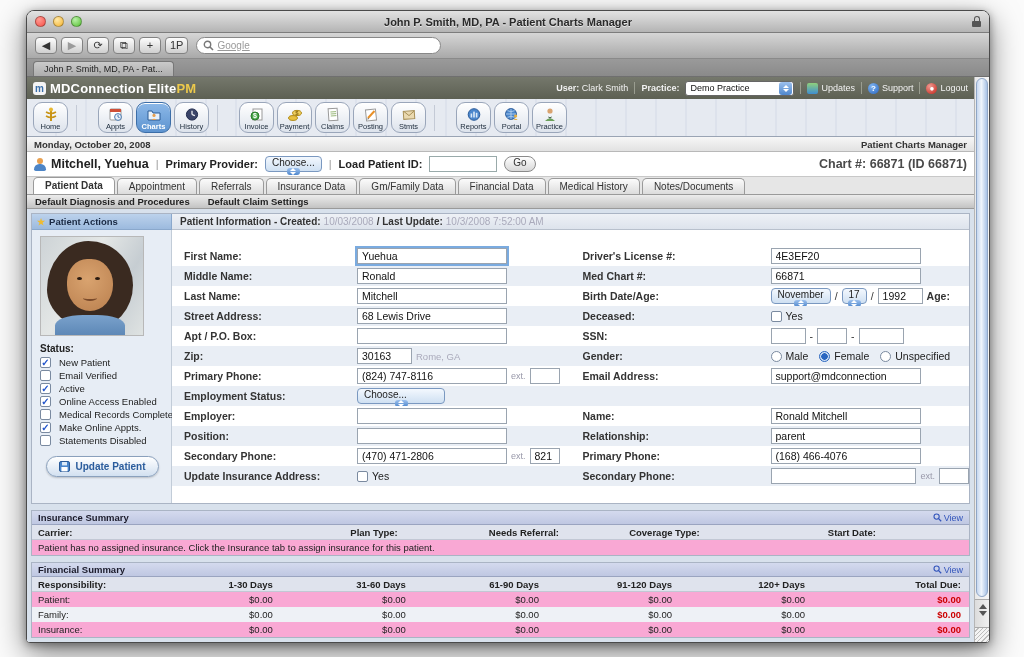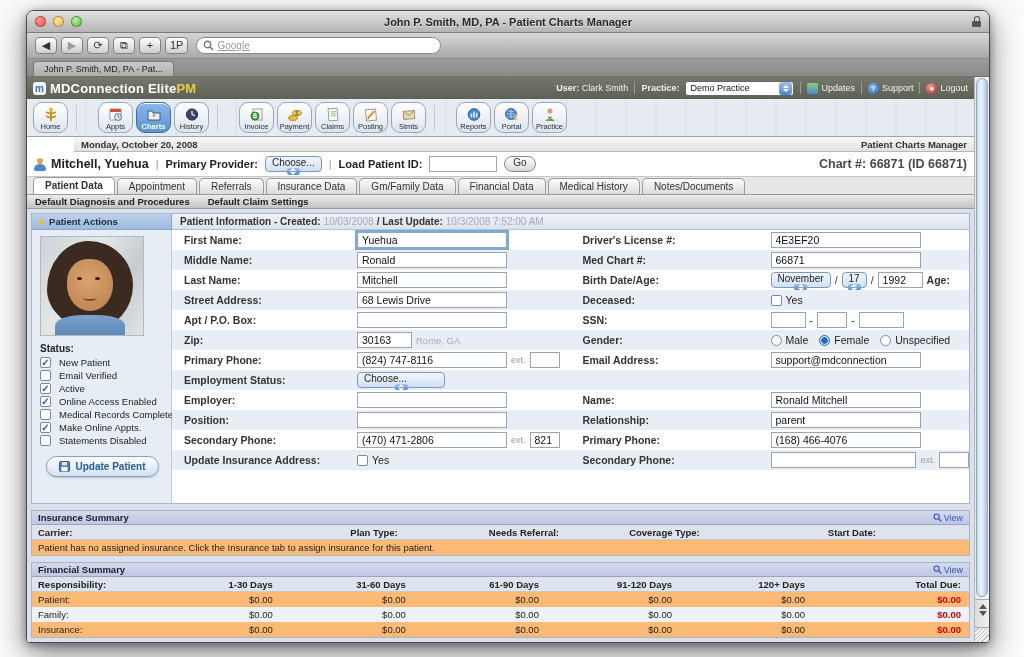--- a/index.html
+++ b/index.html
@@ -75,21 +75,21 @@
 
   .icontoolbar { height:38px; background:repeating-linear-gradient(90deg,#e6eaf1 0 28px,#dde2ec 28px 30px); border-bottom:1px solid #9aa4b4; display:flex; align-items:center; padding:0 6px; gap:3px; }
   .tgap { width:14px; height:26px; border-left:1px solid #c4cad6; margin:0 5px; }
   .tbtn { width:35px; height:31px; border:1px solid #9aa6ba; border-radius:9px; background:linear-gradient(#ffffff,#dde3ec);
     display:flex; flex-direction:column; align-items:center; justify-content:flex-end; padding-bottom:1px; box-shadow:inset 0 1px 0 #fff; }
   .tbtn.active { background:linear-gradient(#8cb8e8,#5e94d0); border-color:#3c6ea8; }
   .tbtn .lbl { font-size:7.5px; color:#1c2a3a; line-height:8px; }
   .tbtn.active .lbl { color:#fff; font-weight:bold; }
   .tbtn svg { display:block; margin-bottom:1px; }
 
-  .datebar { height:15px; background:linear-gradient(#f7f7f7,#e2e2e2); border-bottom:1px solid #b8b8b8; display:flex; align-items:center; padding:0 7px; font-size:9.5px; font-weight:bold; color:#333;margin-left:47px; }
+  .datebar { height:15px; background:linear-gradient(#f7f7f7,#e2e2e2); border-bottom:1px solid #b8b8b8; display:flex; align-items:center; padding:0 7px; font-size:9.5px; font-weight:bold; color:#333; }
   .datebar .right { margin-left:auto; }
 
   .patientbar { height:25px; background:#fff; border-bottom:1px solid #c8c8c8; display:flex; align-items:center; padding:0 7px; gap:7px; }
   .pname { font-size:12.5px; font-weight:bold; color:#222; display:flex; align-items:center; gap:5px; }
   .pico { width:12px; height:13px; position:relative; }
   .pico .head { position:absolute; top:0; left:3px; width:6px; height:6px; border-radius:50%; background:#e8a050; }
   .pico .bodyp { position:absolute; bottom:0; left:0; width:12px; height:7px; border-radius:6px 6px 2px 2px; background:#4d85c6; }
   .psep { color:#999; font-size:11px; }
   .plabel { font-size:11px; font-weight:bold; color:#222; }
   .aquaselect { height:16px; display:inline-flex; align-items:center; border:1px solid #7a98c0; border-radius:4px; background:linear-gradient(#f3f8fe,#cfe0f2); font-size:10px; color:#222;flex-direction:column; }
@@ -128,42 +128,42 @@
   .photo .shirt { position:absolute; left:14px; bottom:-6px; width:70px; height:26px; background:linear-gradient(#7aa2cc,#5580b0); border-radius:40% 40% 0 0; }
   .statuslbl { font-size:10px; font-weight:bold; color:#222; margin:7px 0 3px; }
   .check { display:flex; align-items:center; gap:8px; margin-bottom:2px; }
   .cb { width:11px; height:11px; border:1px solid #7a8aa0; background:#fff; border-radius:2px; font-size:10px; line-height:9px; color:#2255cc; text-align:center; flex:none; }
   .cb.on::before { content:"✓"; font-weight:bold; }
   .check .cl { font-size:9.5px; color:#222; white-space:nowrap; }
   .updatebtn { margin:10px auto 0; display:flex; align-items:center; gap:5px; height:21px; padding:0 12px;
     border:1px solid #8aa0bc; border-radius:11px; background:linear-gradient(#ffffff,#d2e0f0); font-size:10px; font-weight:bold; color:#2a5c9c;
     box-shadow:0 1px 2px rgba(0,0,0,.2); width:max-content; }
 
-  .formarea { flex:1; display:flex; flex-direction:column; min-width:0; }
+  .formarea { flex:1; display:flex; flex-direction:column; min-width:0;margin-top:16px; }
   .frow { height:20px; display:flex; align-items:center; }
   .frow:nth-child(odd) { background:#fff; }
   .frow:nth-child(even) { background:#e9eef5; }
   .half { width:50%; display:flex; align-items:center; min-width:0; }
   .flabel { width:185px; flex:none; padding-left:12px; font-size:10.5px; font-weight:bold; color:#333; white-space:nowrap; }
   .half.r .flabel { width:200px; }
   .fctrl { display:flex; align-items:center; gap:4px; min-width:0; }
   .ti { height:16px; border:1px solid #9aa4b0; background:#fff; font-size:10.5px; padding:0 4px; font-family:"Liberation Sans",sans-serif; color:#111; }
   .ti.w150 { width:150px; } .ti.w55 { width:55px; } .ti.w45 { width:45px; } .ti.w35 { width:35px; } .ti.w30 { width:30px; }
   .ti.focus { outline:2px solid #7aabe0; outline-offset:0; }
   .hint { font-size:9.5px; color:#aab; }
   .extl { font-size:9px; color:#99a; }
   .sechead { font-size:11px; font-weight:bold; color:#8a93a0; }
   .agel { font-size:10.5px; font-weight:bold; color:#333; }
   .slash { font-size:10.5px; color:#333; }
   .radio { width:11px; height:11px; border:1px solid #7a8aa0; border-radius:50%; background:#fff; position:relative; flex:none; }
   .radio.on { border-color:#2a66c0; background:radial-gradient(circle,#2a66c0 0 3px,#cfe0f4 3.5px); }
   .rl { font-size:10.5px; color:#222; margin-right:7px; }
 
   
-  .sumblock { margin-top:6px; border:1px solid #aab4c4; background:#fdba74; }
+  .sumblock { margin-top:6px; border:1px solid #aab4c4; background:#f9a8d4; }
   .sumhead { height:14px; background:linear-gradient(#d4daee,#bfc7e2); border-bottom:1px solid #9aa4c0; display:flex; align-items:center; padding:0 6px; }
   .sumhead .t { font-size:9.5px; font-weight:bold; color:#1a1a2a; }
   .viewlink { margin-left:auto; display:flex; align-items:center; gap:2px; font-size:9px; color:#3355bb; }
   .sumcols { height:15px; background:#dfe3ed; border-bottom:1px solid #c2c8d4; display:flex; align-items:center; font-size:9.5px; font-weight:bold; color:#222; }
   .summsg { height:15px; display:flex; align-items:center; padding:0 6px; font-size:9.5px; color:#222; }
   .ic-c1 { width:28%; padding-left:6px; } .ic-c2 { width:17%; text-align:center; } .ic-c3 { width:15%; text-align:center; } .ic-c4 { width:15%; text-align:center; } .ic-c5 { width:25%; text-align:center; }
   .fc-name { width:13%; padding-left:6px; text-align:left; }
   .fc-v { width:14.2%; text-align:right; padding-right:14px; }
   .fc-t { flex:1; text-align:right; padding-right:8px; }
   .finrow { height:15px; display:flex; align-items:center; font-size:9.5px; color:#222; }

